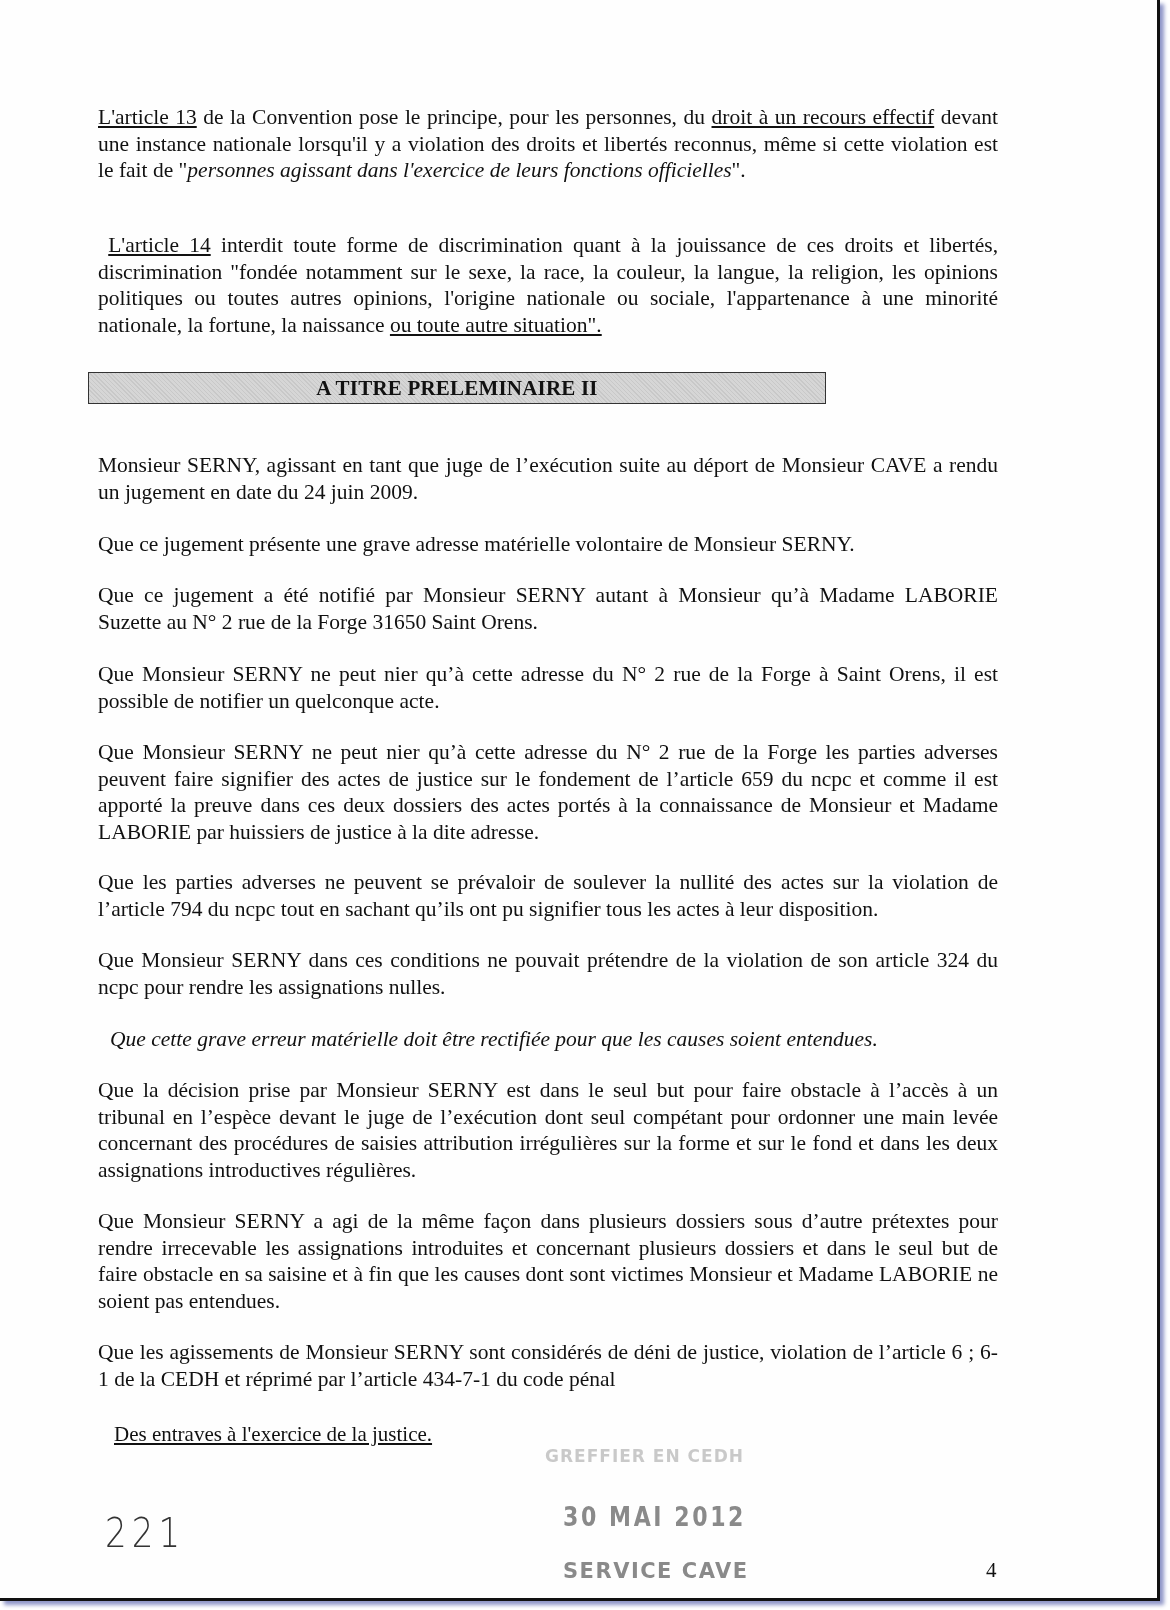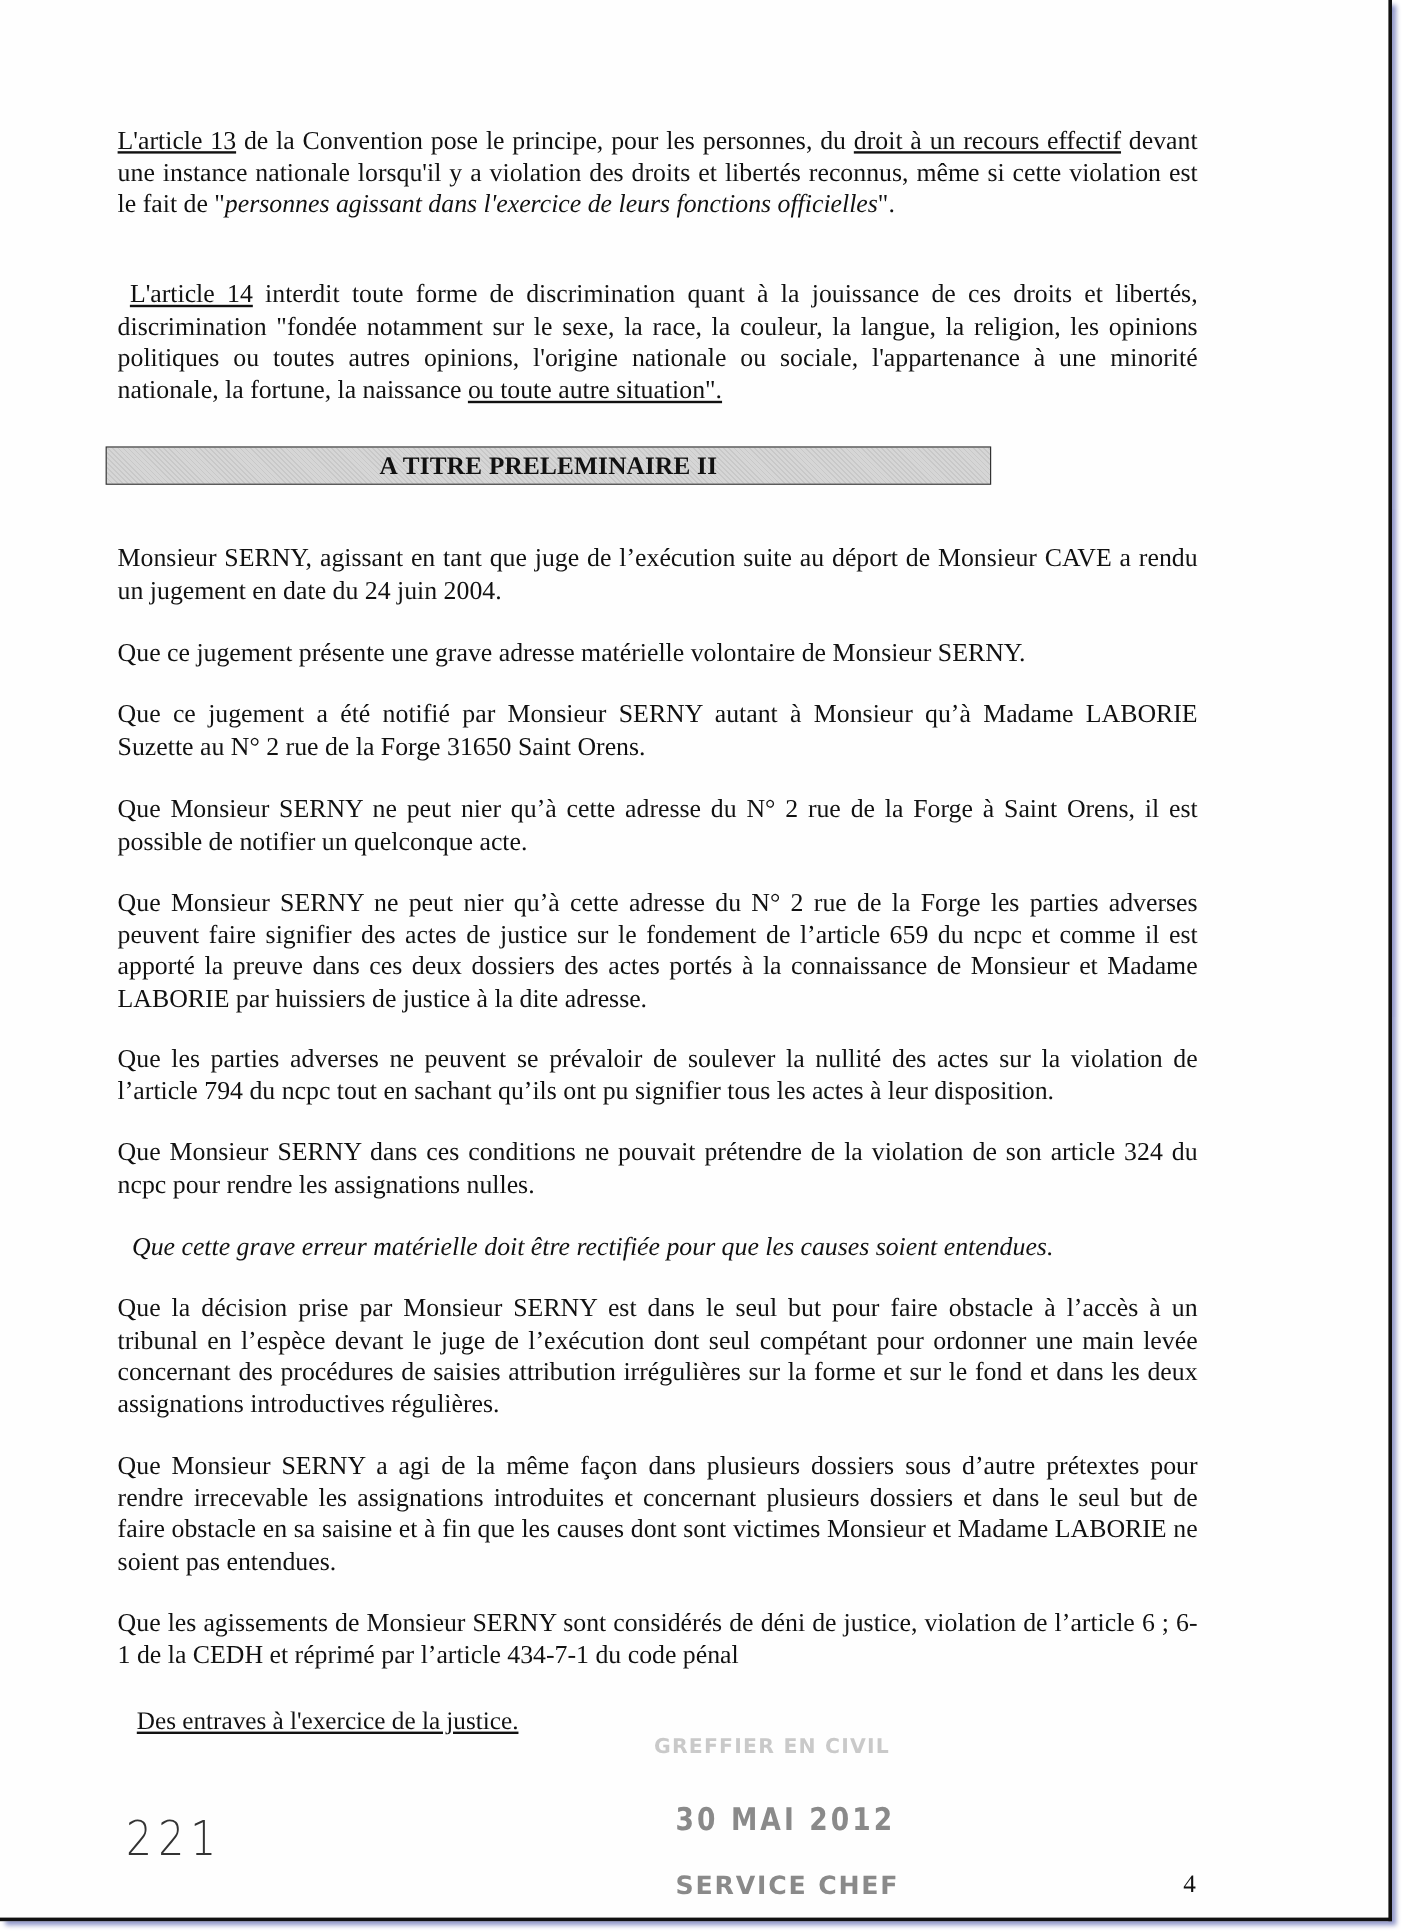--- a/index.html
+++ b/index.html
@@ -55,32 +55,32 @@
   <div class="content">
 
     <p class="p1"><span class="b u">L'article 13</span><span> de la Convention pose le principe, pour les personnes, du </span><span class="u">droit à un recours effectif</span><span> devant une instance nationale lorsqu'il y a violation des droits et libertés reconnus, même si cette violation est le fait de "</span><span class="i">personnes agissant dans l'exercice de leurs fonctions officielles</span><span>".</span></p>
 
     <p class="p2">&nbsp;<span class="b u">L'article 14</span><span> interdit toute forme de discrimination quant à la jouissance de ces droits et libertés, discrimination "fondée notamment sur le sexe, la race, la couleur, la langue, la religion, les opinions politiques ou toutes autres opinions, l'origine nationale ou sociale, l'appartenance à une minorité nationale, la fortune, la naissance </span><span class="u">ou toute autre situation".</span></p>
 
     <div class="banner">
         <span>A TITRE PRELEMINAIRE II</span>
       </div>
 
-    <p class="blk" style="top:348px">Monsieur SERNY, agissant en tant que juge de l’exécution suite au déport de Monsieur CAVE a rendu un jugement en date du 24 juin 2004.</p>
+    <p class="blk" style="top:348px">Monsieur SERNY, agissant en tant que juge de l’exécution suite au déport de Monsieur CAVE a rendu un jugement en date du 24 juin 2009.</p>
     <p class="blk b" style="top:427px">Que ce jugement présente une grave adresse matérielle volontaire de Monsieur SERNY.</p>
     <p class="blk" style="top:478px">Que ce jugement a été notifié par Monsieur SERNY autant à Monsieur qu’à Madame LABORIE Suzette au N° 2 rue de la Forge 31650 Saint Orens.</p>
     <p class="blk" style="top:557px">Que Monsieur SERNY ne peut nier qu’à cette adresse du N° 2 rue de la Forge à Saint Orens, il est possible de notifier un quelconque acte.</p>
     <p class="blk" style="top:635px">Que Monsieur SERNY ne peut nier qu’à cette adresse du N° 2 rue de la Forge les parties adverses peuvent faire signifier des actes de justice sur le fondement de l’article 659 du ncpc et comme il est apporté la preuve dans ces deux dossiers des actes portés à la connaissance de Monsieur et Madame LABORIE par huissiers de justice à la dite adresse.</p>
     <p class="blk" style="top:765px">Que les parties adverses ne peuvent se prévaloir de soulever la nullité des actes sur la violation de l’article 794 du ncpc tout en sachant qu’ils ont pu signifier tous les actes à leur disposition.</p>
     <p class="blk" style="top:843px">Que Monsieur SERNY dans ces conditions ne pouvait prétendre de la violation de son article 324 du ncpc pour rendre les assignations nulles.</p>
     <p class="blk b i" style="top:922px; left:12px; width:888px">Que cette grave erreur matérielle doit être rectifiée pour que les causes soient entendues.</p>
     <p class="blk" style="top:973px">Que la décision prise par Monsieur SERNY est dans le seul but pour faire obstacle à l’accès à un tribunal en l’espèce devant le juge de l’exécution dont seul compétant pour ordonner une main levée concernant des procédures de saisies attribution irrégulières sur la forme et sur le fond et dans les deux assignations introductives régulières.</p>
     <p class="blk" style="top:1104px">Que Monsieur SERNY a agi de la même façon dans plusieurs dossiers sous d’autre prétextes pour rendre irrecevable les assignations introduites et concernant plusieurs dossiers et dans le seul but de faire obstacle en sa saisine et à fin que les causes dont sont victimes Monsieur et Madame LABORIE ne soient pas entendues.</p>
     <p class="blk" style="top:1235px">Que les agissements de Monsieur SERNY sont considérés de déni de justice, violation de l’article 6 ; 6-1 de la CEDH et réprimé par l’article 434-7-1 du code pénal</p>
   </div>
 
-  <div class="stamp stamp1">GREFFIER EN CIVIL</div>
+  <div class="stamp stamp1">GREFFIER EN CEDH</div>
   <div class="footer-title">Des entraves à l'exercice de la justice.</div>
   <div class="hand">221</div>
   <div class="stamp stamp2">30 MAI 2012</div>
-  <div class="stamp stamp3">SERVICE CHEF</div>
+  <div class="stamp stamp3">SERVICE CAVE</div>
   <div class="pagenum">4</div>
 </div>
 
 </body></html>

